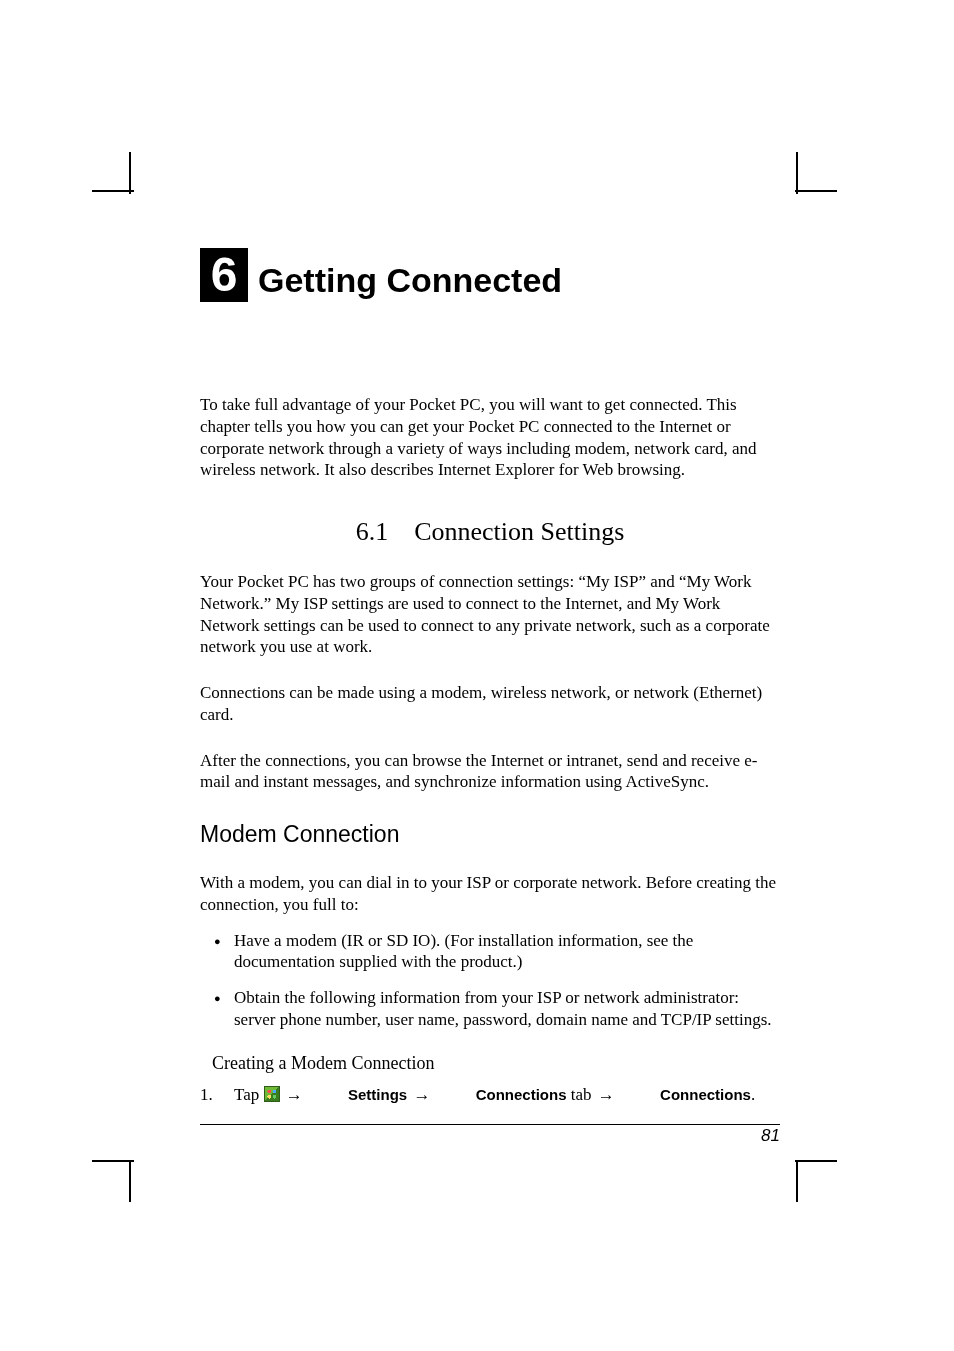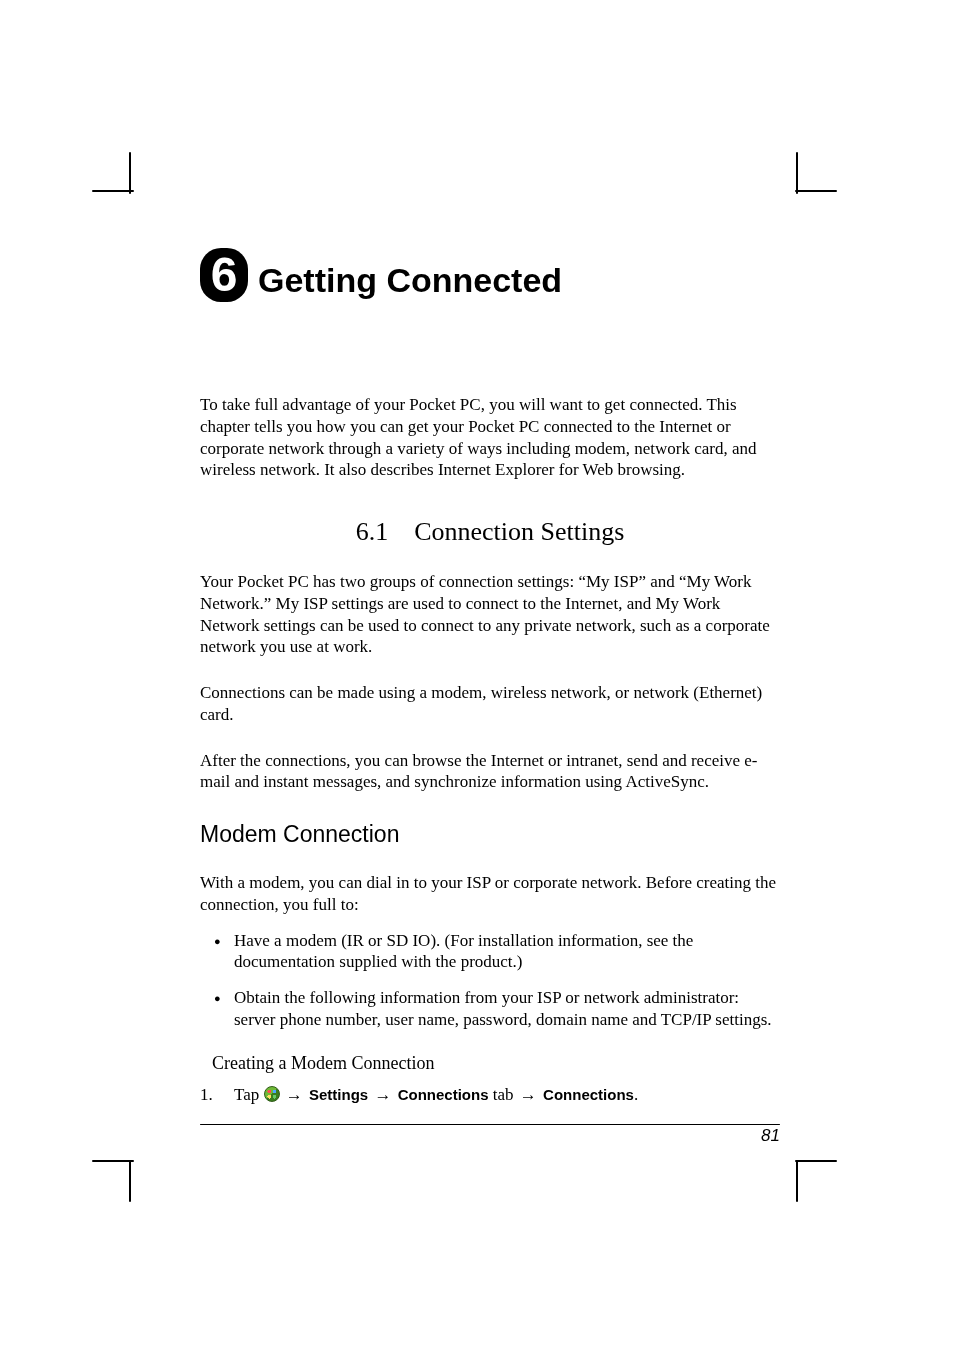--- a/index.html
+++ b/index.html
@@ -1,15 +1,15 @@
 <!DOCTYPE html>
 <html><head>
 <meta charset="utf-8">
 <style>
-  * { margin: 0; padding: 0; box-sizing: border-box; border-radius: 21px; }
+  * { margin: 0; padding: 0; box-sizing: border-box; }
   html, body { width: 954px; height: 1351px; background: #ffffff; font-family: "Times New Roman", Times, serif; color: #000; }
   .page { position: relative; width: 954px; height: 1351px; }
 
   
   .crop { position: absolute; background: #000; }
   .crop.v { width: 2px; height: 42px; }
   .crop.h { height: 2px; width: 42px; }
 
   .content { position: absolute; left: 200px; top: 248px; width: 580px; }
 
@@ -64,21 +64,21 @@
   .para { font-size: 17px; line-height: 1.28; margin-bottom: 14px; margin-top: 24px; }
 
   ul.bullets { list-style: none; margin: 0 0 4px 0; padding: 0; }
   ul.bullets li { position: relative; padding-left: 34px; font-size: 17px; line-height: 1.28; margin-bottom: 14px; }
   ul.bullets li::before { content: "\25CF"; position: absolute; left: 14px; top: 0; font-size: 11px; line-height: 22px; }
 
   ol.steps { list-style: none; margin: 0; padding: 0; }
   ol.steps li { position: relative; padding-left: 34px; font-size: 17px; line-height: 1.3; }
   ol.steps li .num { position: absolute; left: 0; top: 0; }
 
-  .bold-sans { font-family: Arial, Helvetica, sans-serif; font-weight: bold; font-size: 15px; }
+  .bold-sans { font-family: Arial, Helvetica, sans-serif; font-weight: bold; font-size: 15px; margin-left: 39px; }
   .arrow { font-family: Arial, Helvetica, sans-serif; font-weight: bold; padding: 0 2px; }
 
   .start-icon {
     display: inline-block;
     width: 16px; height: 16px;
     vertical-align: -2px;
     background: linear-gradient(135deg,#6fb936 0%,#6fb936 50%,#3a7d1f 50%,#3a7d1f 100%);
     border: 1px solid #2f5c17;
     position: relative;
   }

